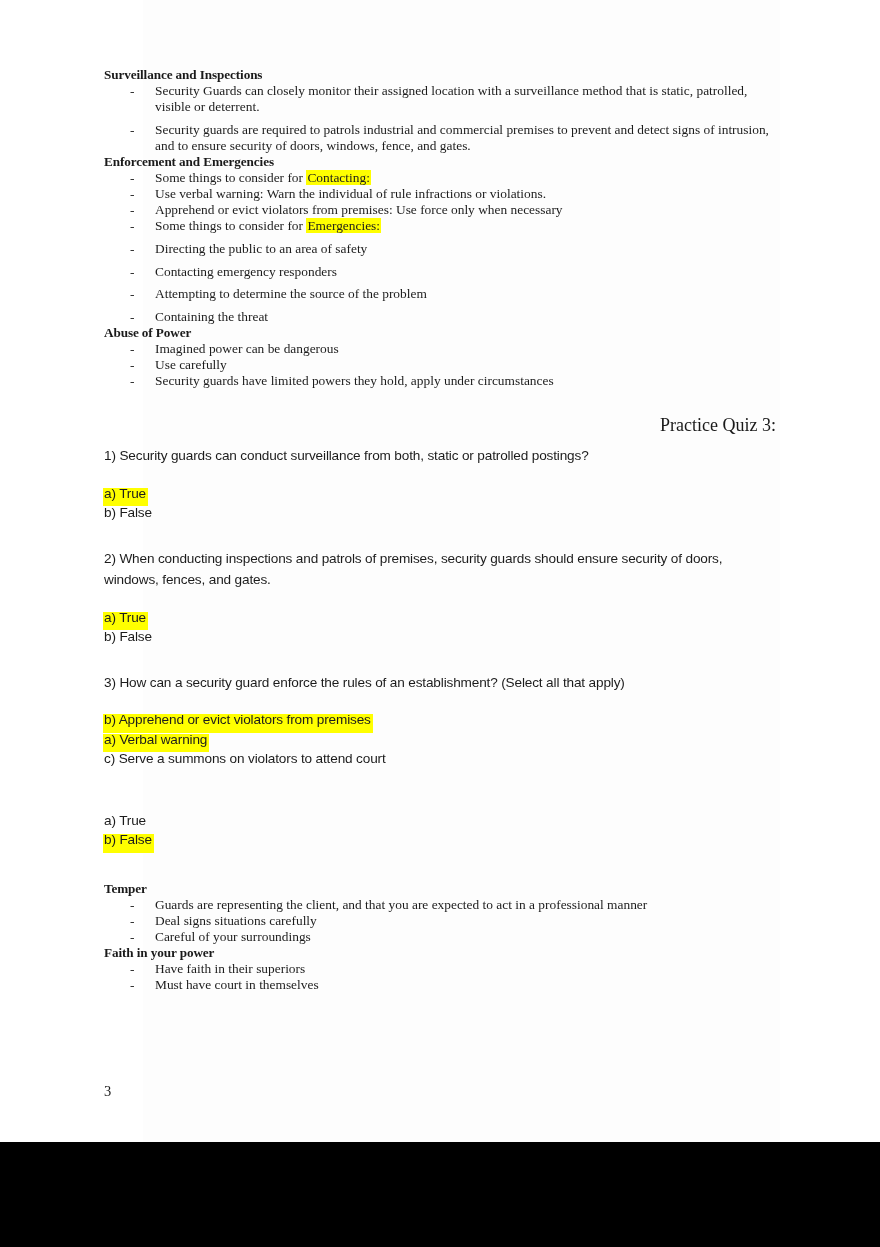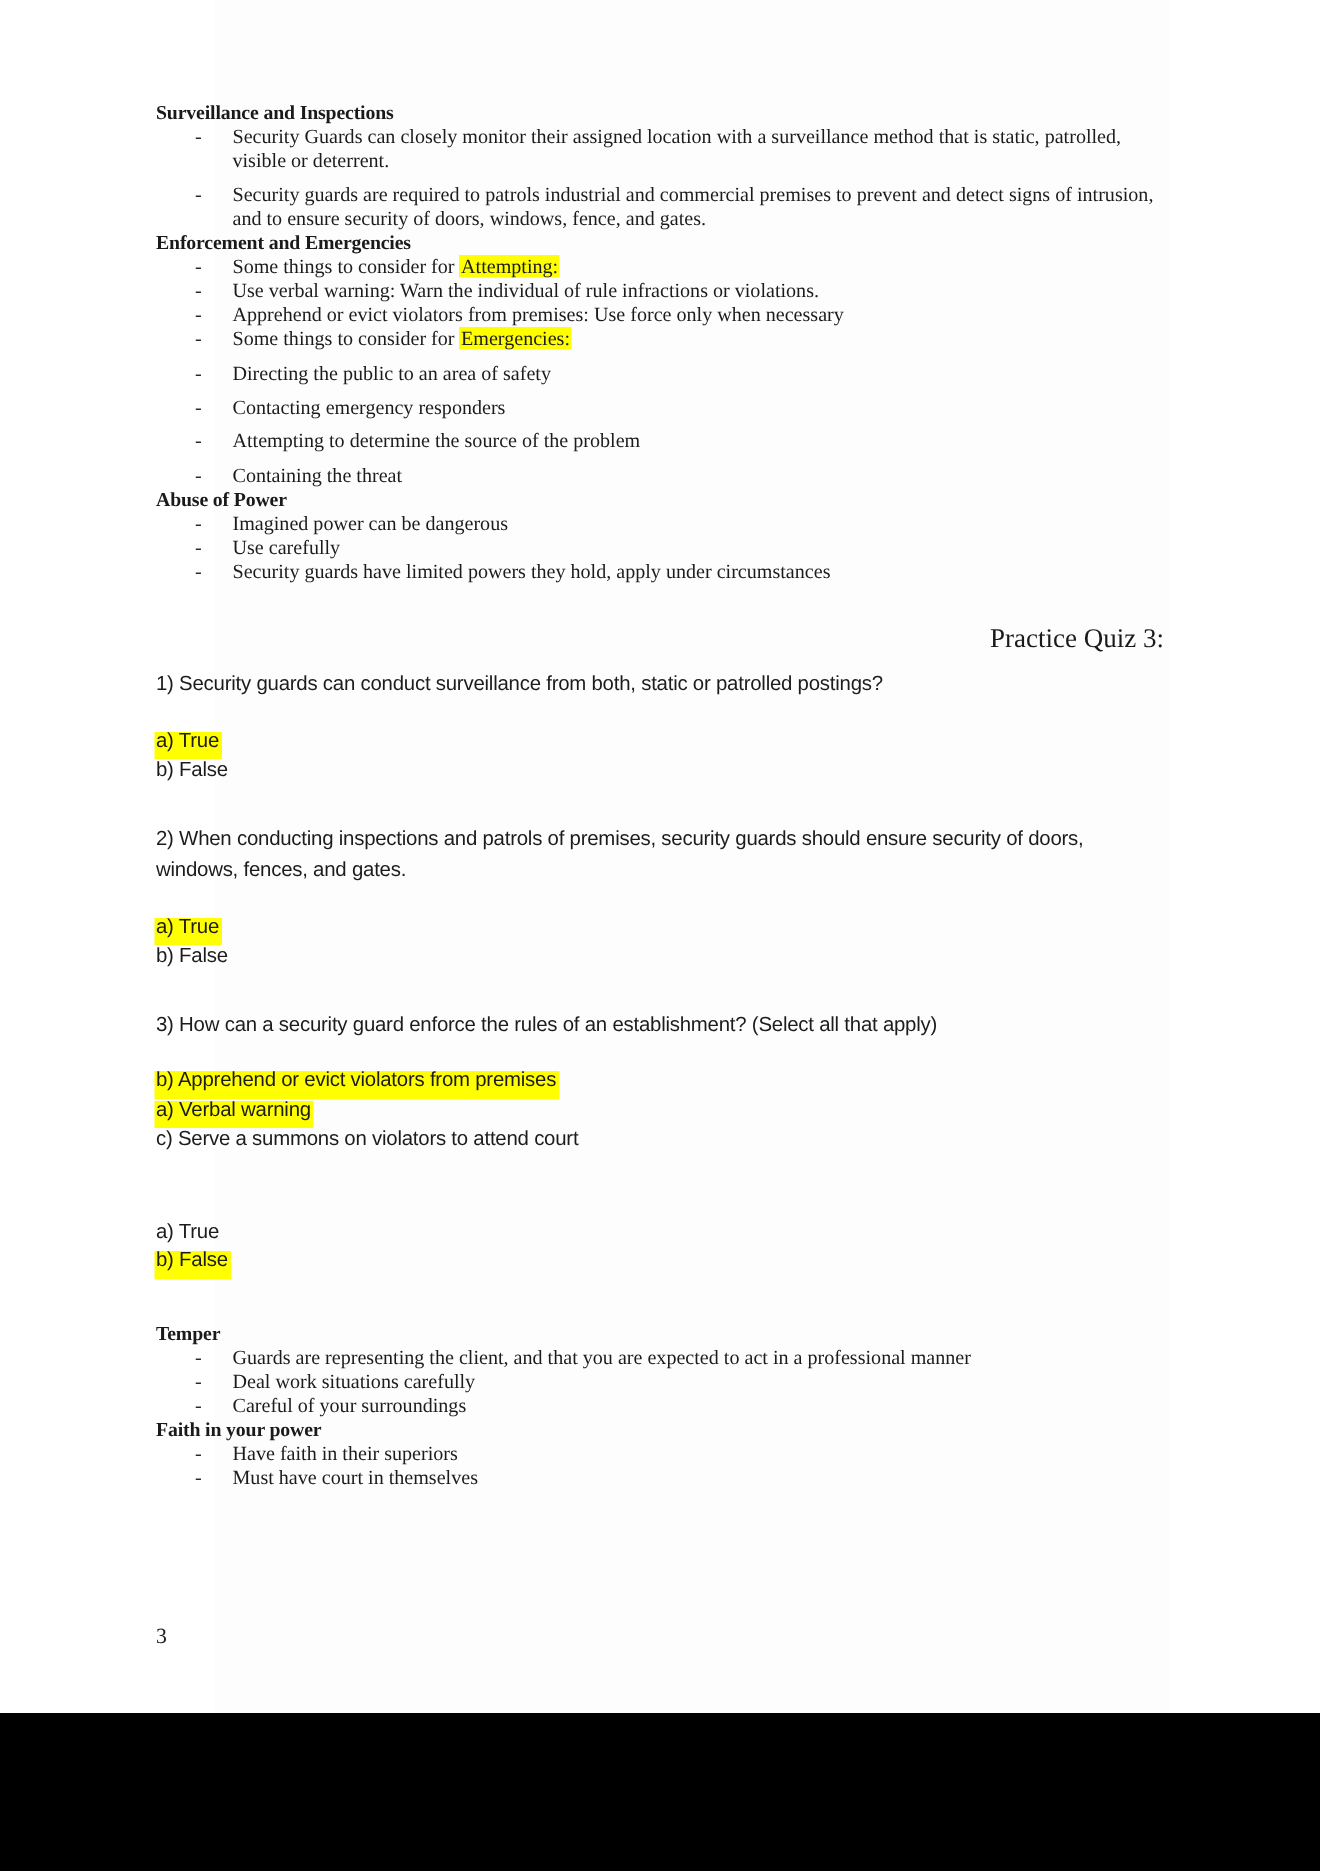--- a/index.html
+++ b/index.html
@@ -162,21 +162,21 @@
         <li class="loose">
           <span class="dash">-</span>
           <span>Security guards are required to patrols industrial and commercial premises to prevent and detect signs of intrusion, and to ensure security of doors, windows, fence, and gates.</span>
         </li>
       </ul>
 
       <div class="sec-head">Enforcement and Emergencies</div>
       <ul class="bullets">
         <li>
           <span class="dash">-</span>
-          <span>Some things to consider for <span class="hl-inline">Attempting:</span></span>
+          <span>Some things to consider for <span class="hl-inline">Contacting:</span></span>
         </li>
         <li>
           <span class="dash">-</span>
           <span>Use verbal warning: Warn the individual of rule infractions or violations.</span>
         </li>
         <li>
           <span class="dash">-</span>
           <span>Apprehend or evict violators from premises: Use force only when necessary</span>
         </li>
         <li>
@@ -286,21 +286,21 @@
       <div style="height:6px"></div>
 
       <div class="sec-head">Temper</div>
       <ul class="bullets">
         <li>
           <span class="dash">-</span>
           <span>Guards are representing the client, and that you are expected to act in a professional manner</span>
         </li>
         <li>
           <span class="dash">-</span>
-          <span>Deal work situations carefully</span>
+          <span>Deal signs situations carefully</span>
         </li>
         <li>
           <span class="dash">-</span>
           <span>Careful of your surroundings</span>
         </li>
       </ul>
 
       <div class="sec-head">Faith in your power</div>
       <ul class="bullets">
         <li>

